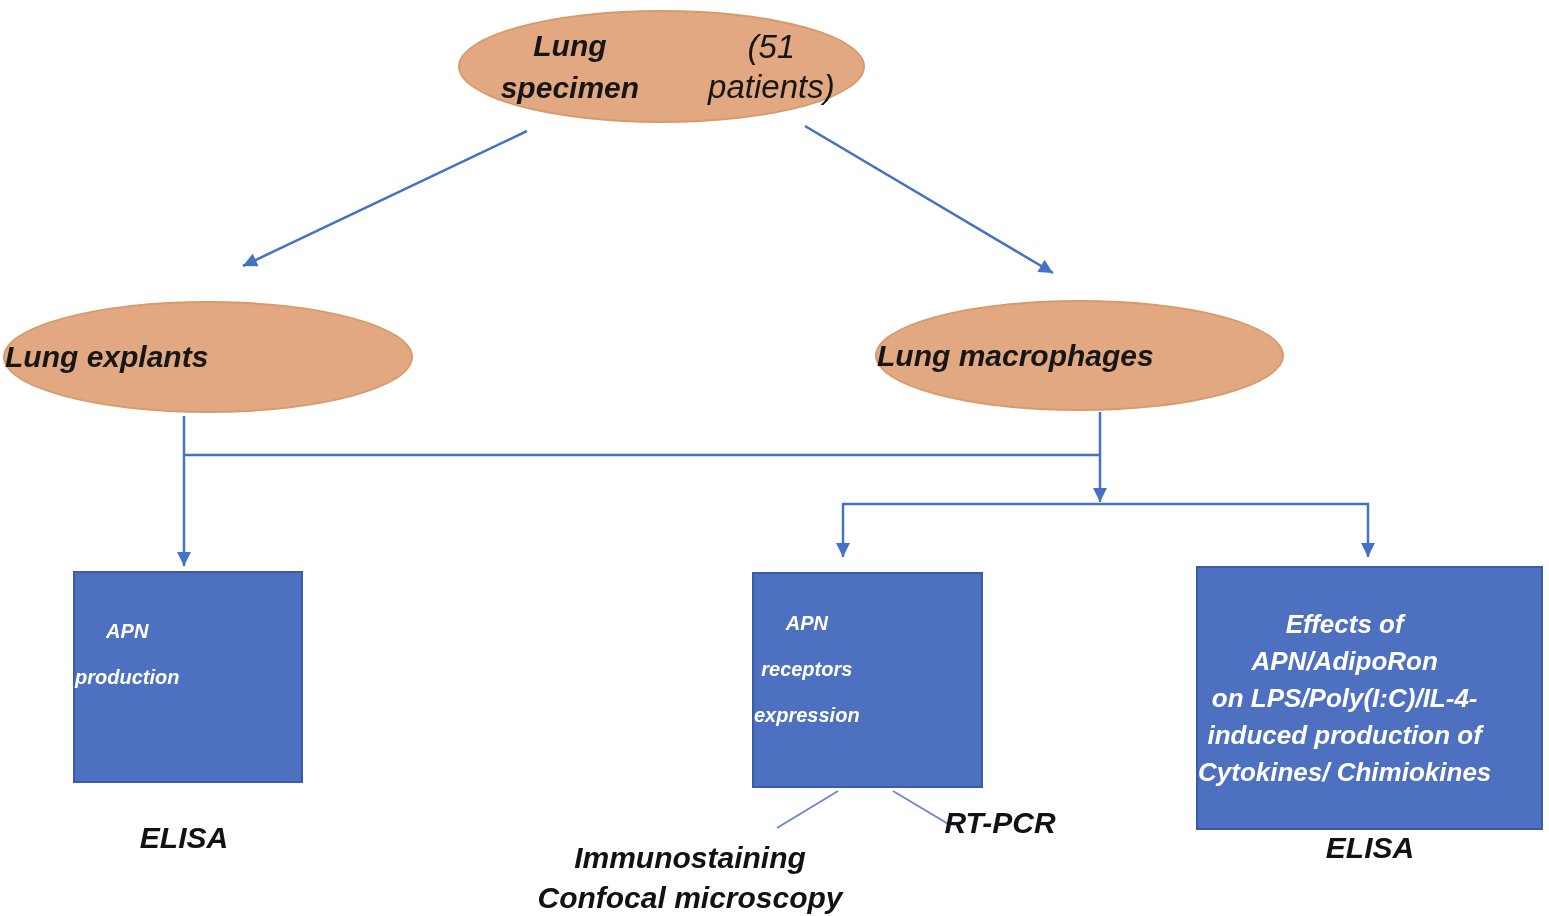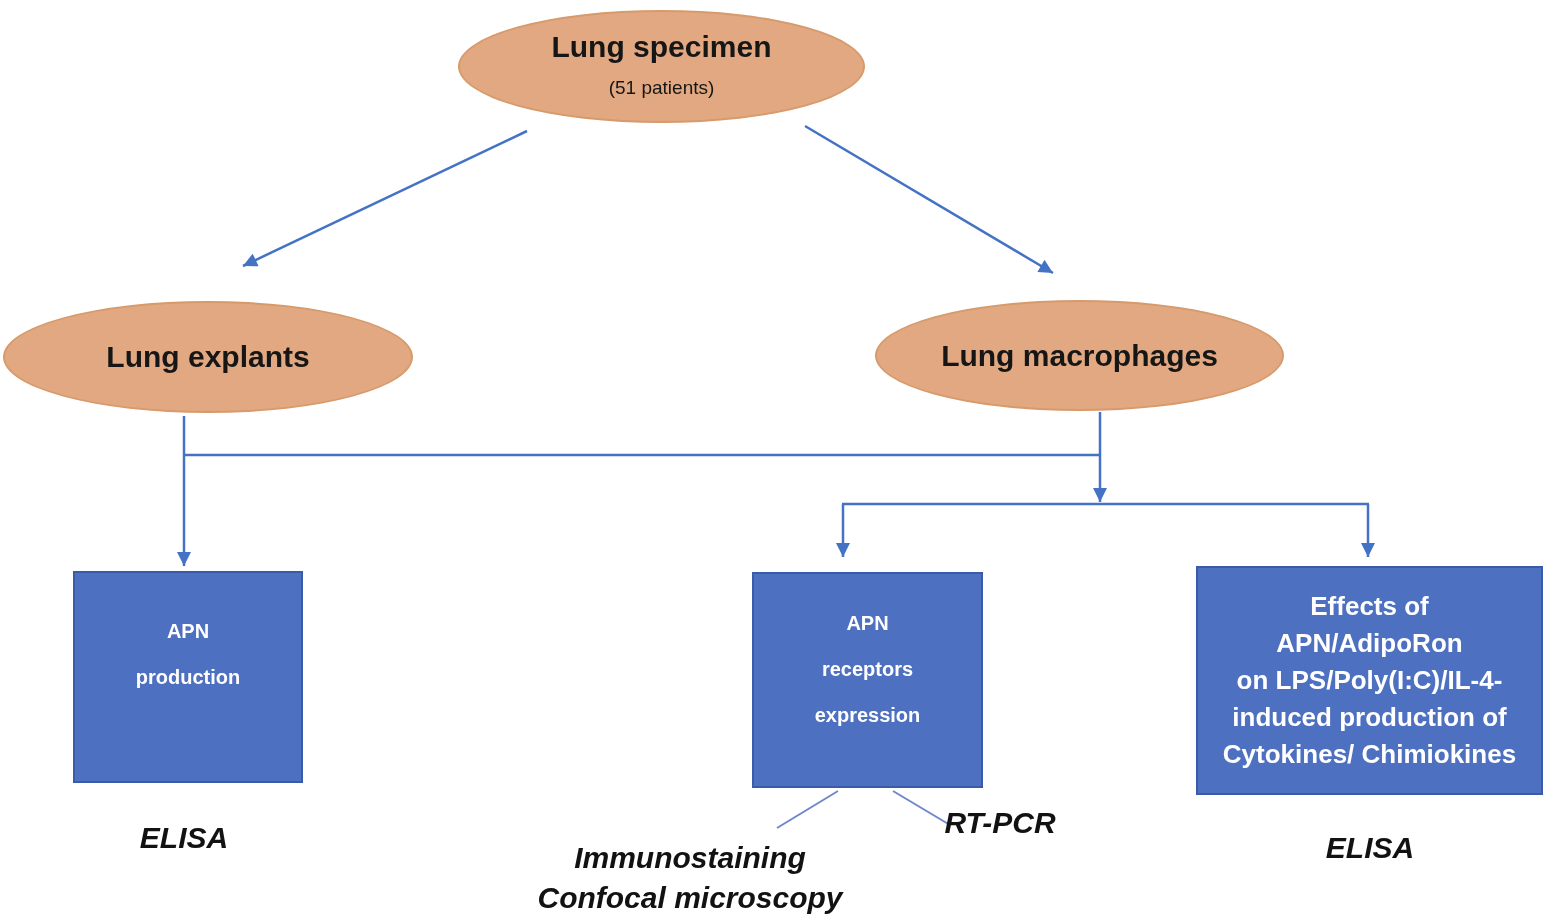--- a/index.html
+++ b/index.html
@@ -26,39 +26,39 @@
     fill: none;
   }
   .conn-thin {
     stroke: #6E87CE;
     stroke-width: 2;
     fill: none;
   }
   .node {
     position: absolute;
     display: flex;
-    flex-direction: column;
+    flex-direction: row;
     align-items: center;
-    justify-content: center;
     text-align: center;
     box-sizing: border-box;
+    font-style: italic;
   }
   .ellipse {
     background: #E2A881;
     border: 2px solid #D79A6B;
     border-radius: 50%;
     color: #161616;
   }
   .ellipse .node-title {
     font-weight: bold;
     font-size: 30px;
     line-height: 42px;
   }
   .ellipse .node-subtitle {
-    font-size: 19px;
+    font-size: 33px;
     line-height: 40px;
   }
   .rect {
     background: #4E70C1;
     border: 2.5px solid #3A5CA8;
     color: #ffffff;
     font-weight: bold;
   }
   .rect .node-label {
     white-space: pre-line;
@@ -128,21 +128,21 @@
     <div class="node-label">APN
 production</div>
   </div>
 
   <div class="node rect rect-large-text" style="left:752px; top:572px; width:231px; height:216px; padding-bottom:22px;">
     <div class="node-label">APN
 receptors
 expression</div>
   </div>
 
-  <div class="node rect rect-small-text" style="left:1196px; top:566px; width:347px; height:229px;">
+  <div class="node rect rect-small-text" style="left:1196px; top:566px; width:347px; height:264px;">
     <div class="node-label">Effects of
 APN/AdipoRon
 on LPS/Poly(I:C)/IL-4-
 induced production of
 Cytokines/ Chimiokines</div>
   </div>
 
   <div class="method-label" style="left:184px; top:818px;">ELISA</div>
 
   <div class="method-label" style="left:690px; top:838px;">Immunostaining

